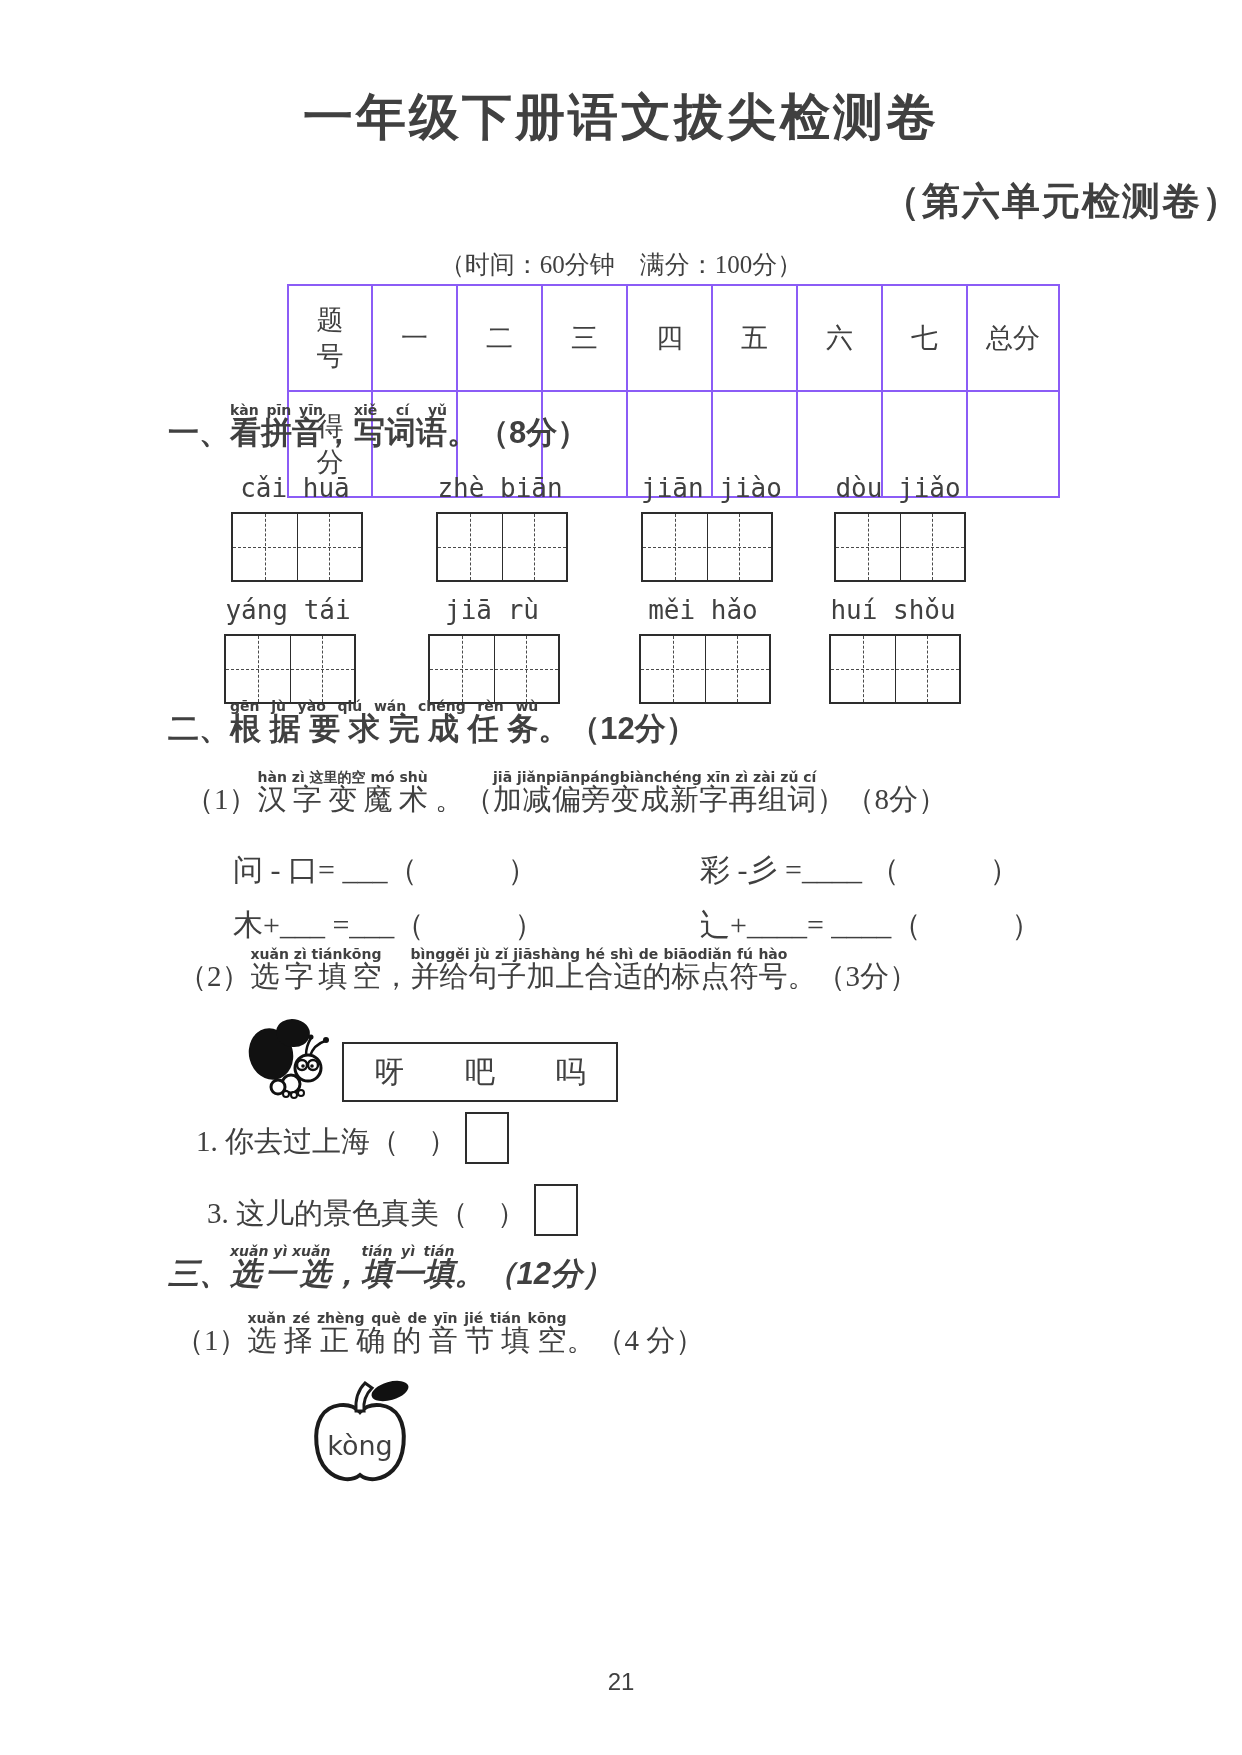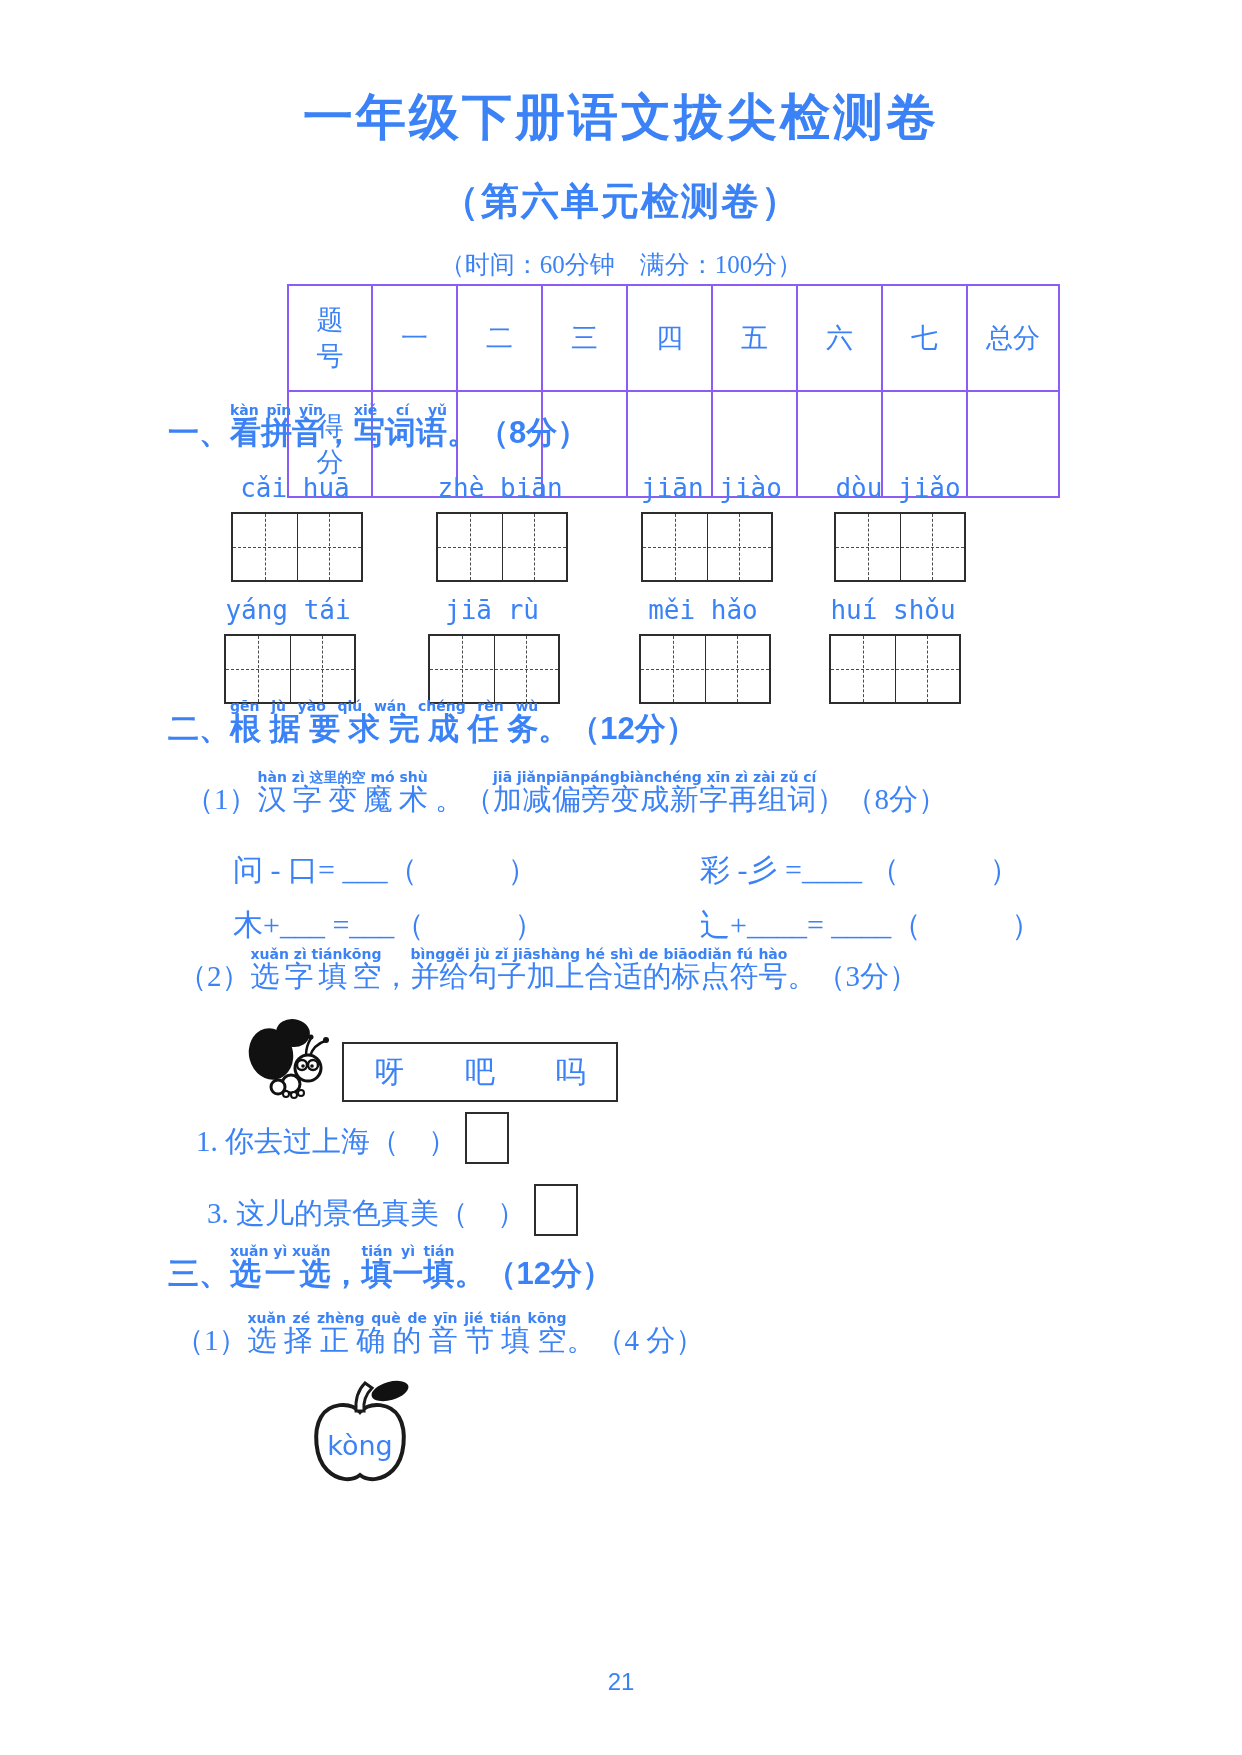--- a/index.html
+++ b/index.html
@@ -1,26 +1,26 @@
 <!DOCTYPE html>
 <html><head>
 <meta charset="utf-8">
 <style>
   html,body{margin:0;padding:0;background:#ffffff;}
   .page{
     position:relative;width:1242px;height:1755px;background:#ffffff;
-    color:#3b82f6;font-family:"Liberation Serif",serif;overflow:hidden;
+    color:#404040;font-family:"Liberation Serif",serif;overflow:hidden;
   }
   .title{
     position:absolute;top:84px;left:0;right:0;text-align:center;
     font-family:"Liberation Sans",sans-serif;font-weight:bold;
     font-size:50px;letter-spacing:3px;
   }
   .subtitle{
-    position:absolute;top:176px;left:0;right:0;text-align:center;
+    position:absolute;top:176px;left:0;right:0;text-align:right;
     font-weight:bold;font-size:38px;letter-spacing:2px;
   }
   .meta{position:absolute;top:248px;left:0;right:0;text-align:center;font-size:25px;}
   table.score-table{position:absolute;top:284px;left:287px;border-collapse:collapse;table-layout:fixed;}
   table.score-table td{
     border:2px solid #8b5cf6;height:37px;text-align:center;
     font-size:27px;padding:16px;overflow:hidden;
   }
   .sec-h{
     position:absolute;font-family:"Liberation Sans",sans-serif;font-weight:bold;
@@ -237,21 +237,21 @@
 
   <div class="sentence" style="left:196px;top:1116px;">
     <span>1. 你去过上海（　）</span>
       <span class="sq"></span>
   </div>
   <div class="sentence" style="left:207px;top:1188px;">
     <span>3. 这儿的景色真美（　）</span>
       <span class="sq"></span>
   </div>
 
-  <div class="sec-h" style="left:168px;top:1245px;">
+  <div class="sec-h" style="left:168px;top:1245px;font-style:italic;">
     <span>三、</span><ruby><span>选一选</span><rt>xuǎn yì xuǎn</rt></ruby><span>，</span><ruby><span>填一填</span><rt>tián yì tián</rt></ruby><span>。（12分）</span>
   </div>
 
   <div class="sub-h" style="left:175px;top:1312px;">
     <span>（1）</span><ruby><span>选 择 正 确 的 音 节 填 空</span><rt>xuǎn  zé  zhèng  què  de  yīn  jié  tián  kōng</rt></ruby><span>。（4 分）</span>
   </div>
 
   <div class="apple" style="left:302px;top:1378px;">
     <svg width="116" height="106" viewBox="0 0 116 106">
       <path d="M58 34 C48 23 27 25 19 39 C11 53 13 80 25 92 C35 102 49 104 58 97 C67 104 81 102 91 92 C103 80 105 53 97 39 C89 25 68 23 58 34 Z" fill="#fff" stroke="#1b1b1b" stroke-width="4"></path>

